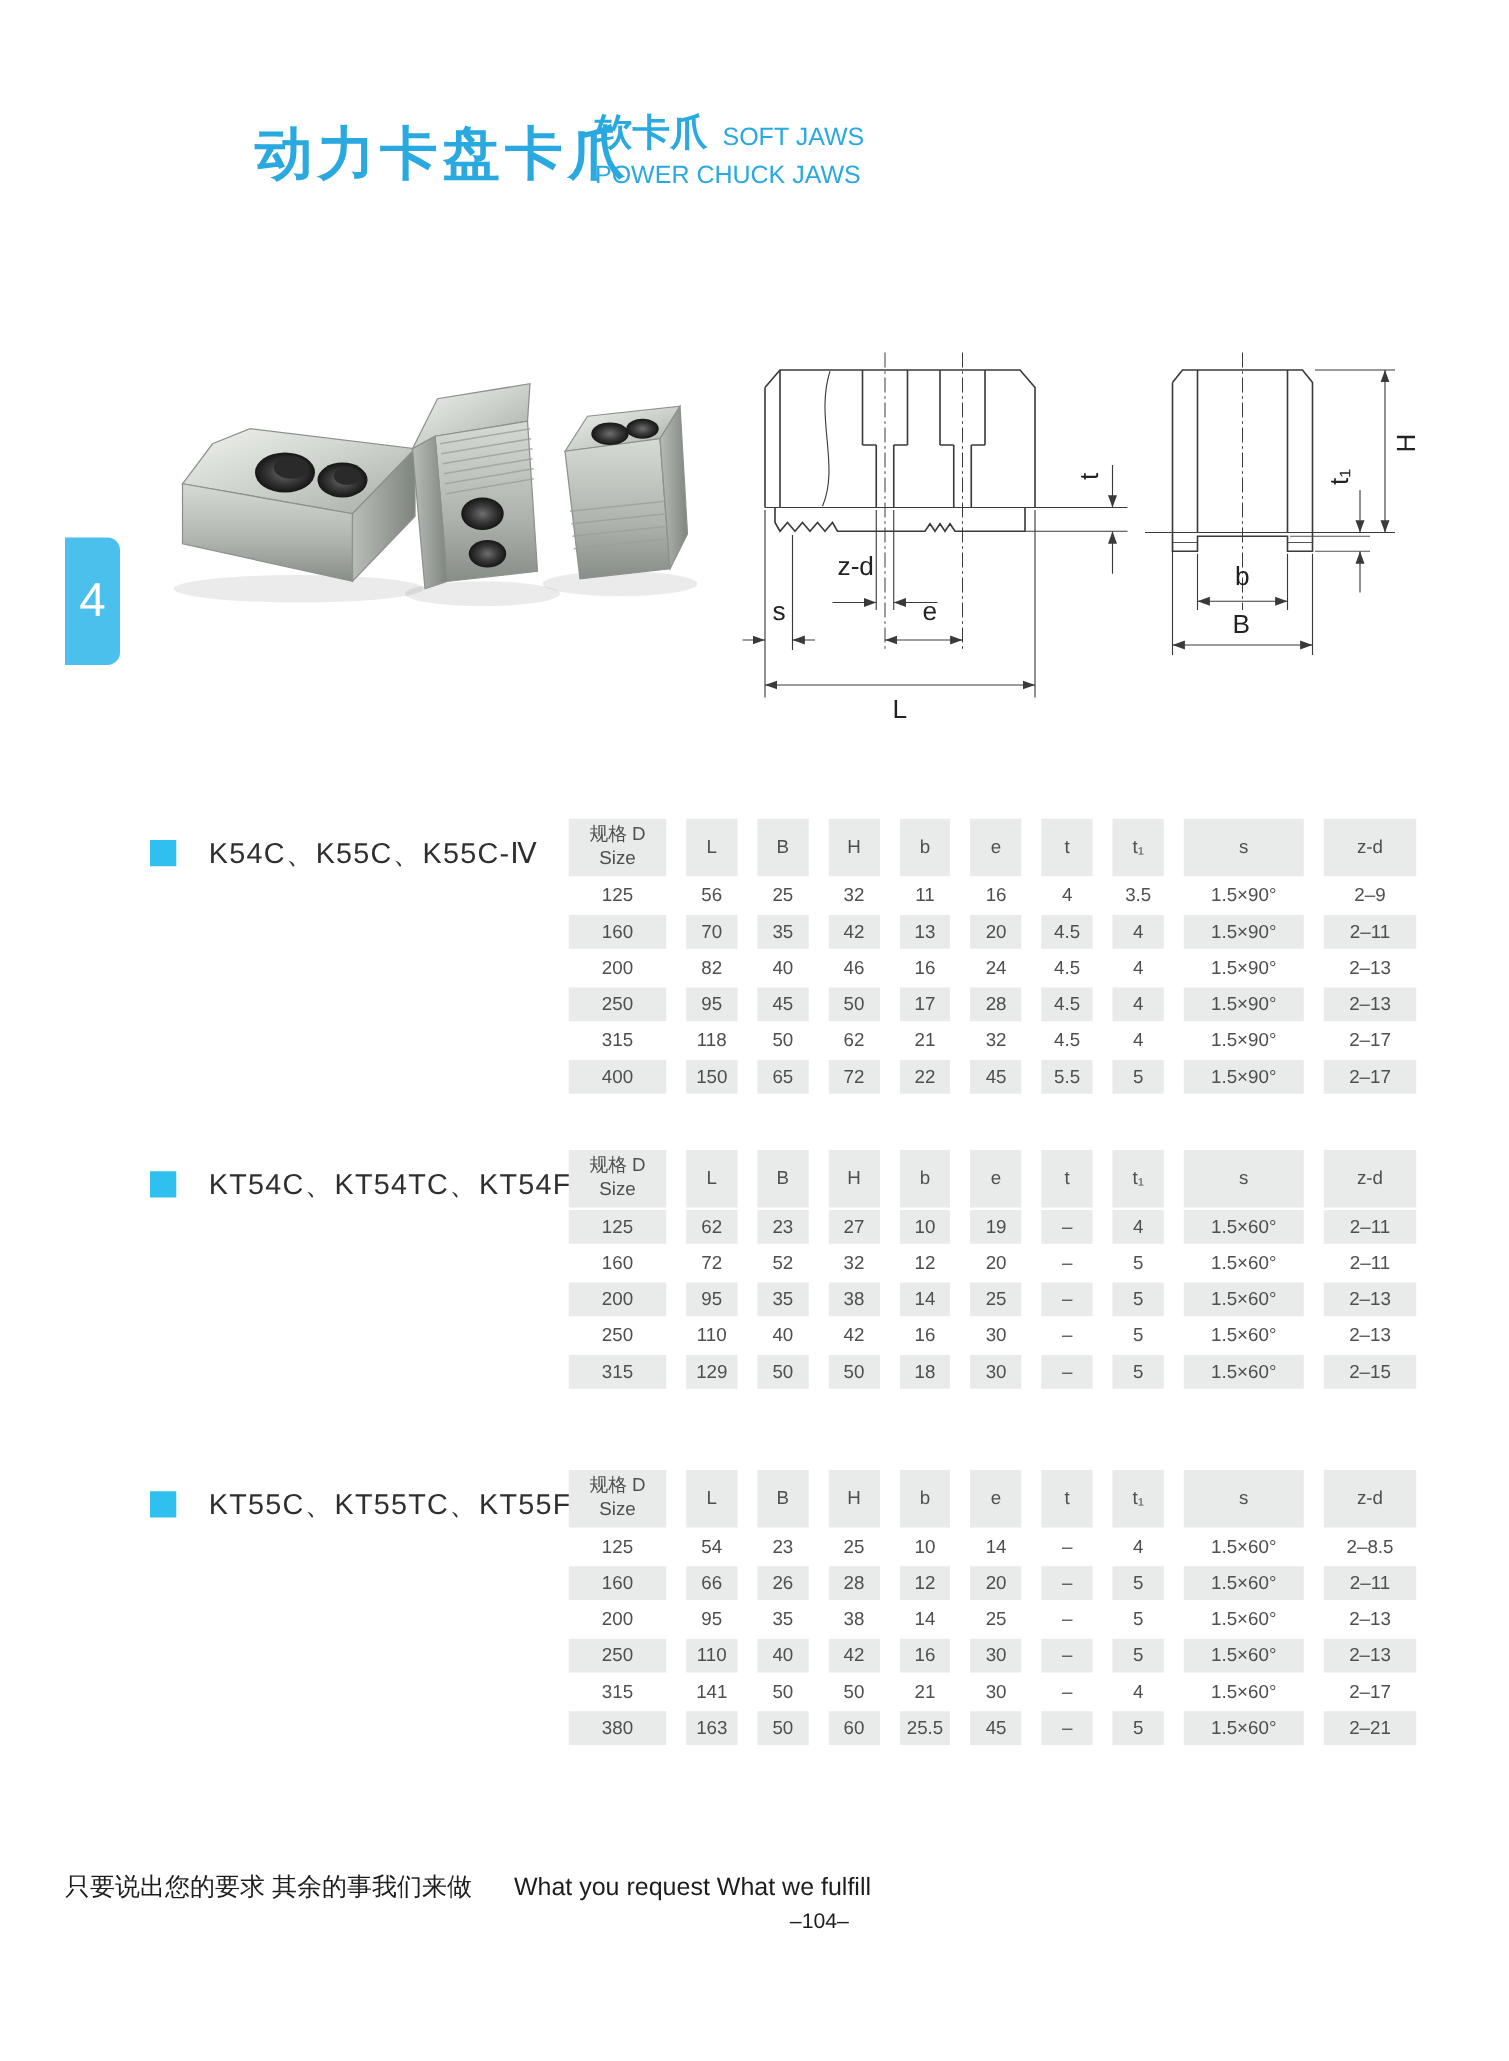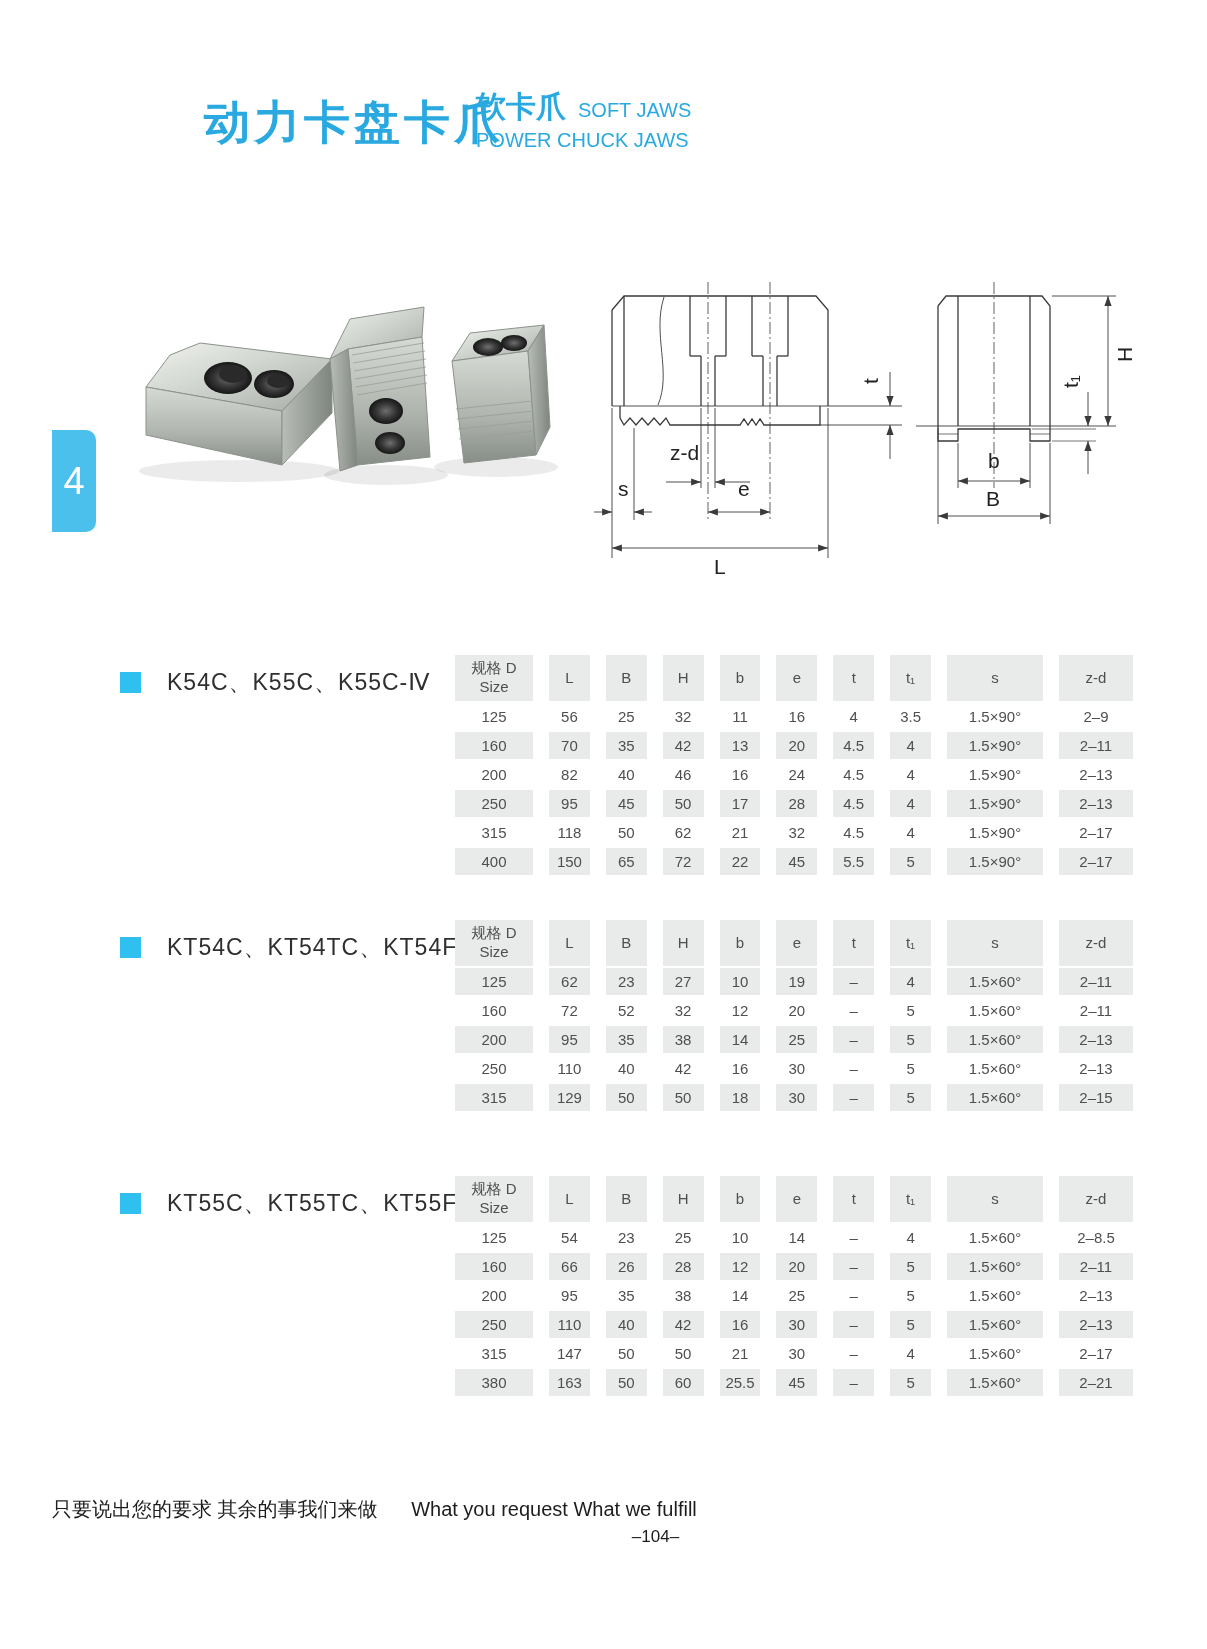--- a/index.html
+++ b/index.html
@@ -478,21 +478,21 @@
             <div class="tcell">42</div>
             <div class="tcell">16</div>
             <div class="tcell">30</div>
             <div class="tcell">–</div>
             <div class="tcell">5</div>
             <div class="tcell">1.5×60°</div>
             <div class="tcell">2–13</div>
           </div>
           <div class="trow grid10">
             <div class="tcell">315</div>
-            <div class="tcell">147</div>
+            <div class="tcell">141</div>
             <div class="tcell">50</div>
             <div class="tcell">50</div>
             <div class="tcell">21</div>
             <div class="tcell">30</div>
             <div class="tcell">–</div>
             <div class="tcell">4</div>
             <div class="tcell">1.5×60°</div>
             <div class="tcell">2–17</div>
           </div>
           <div class="trow grid10 shaded">

